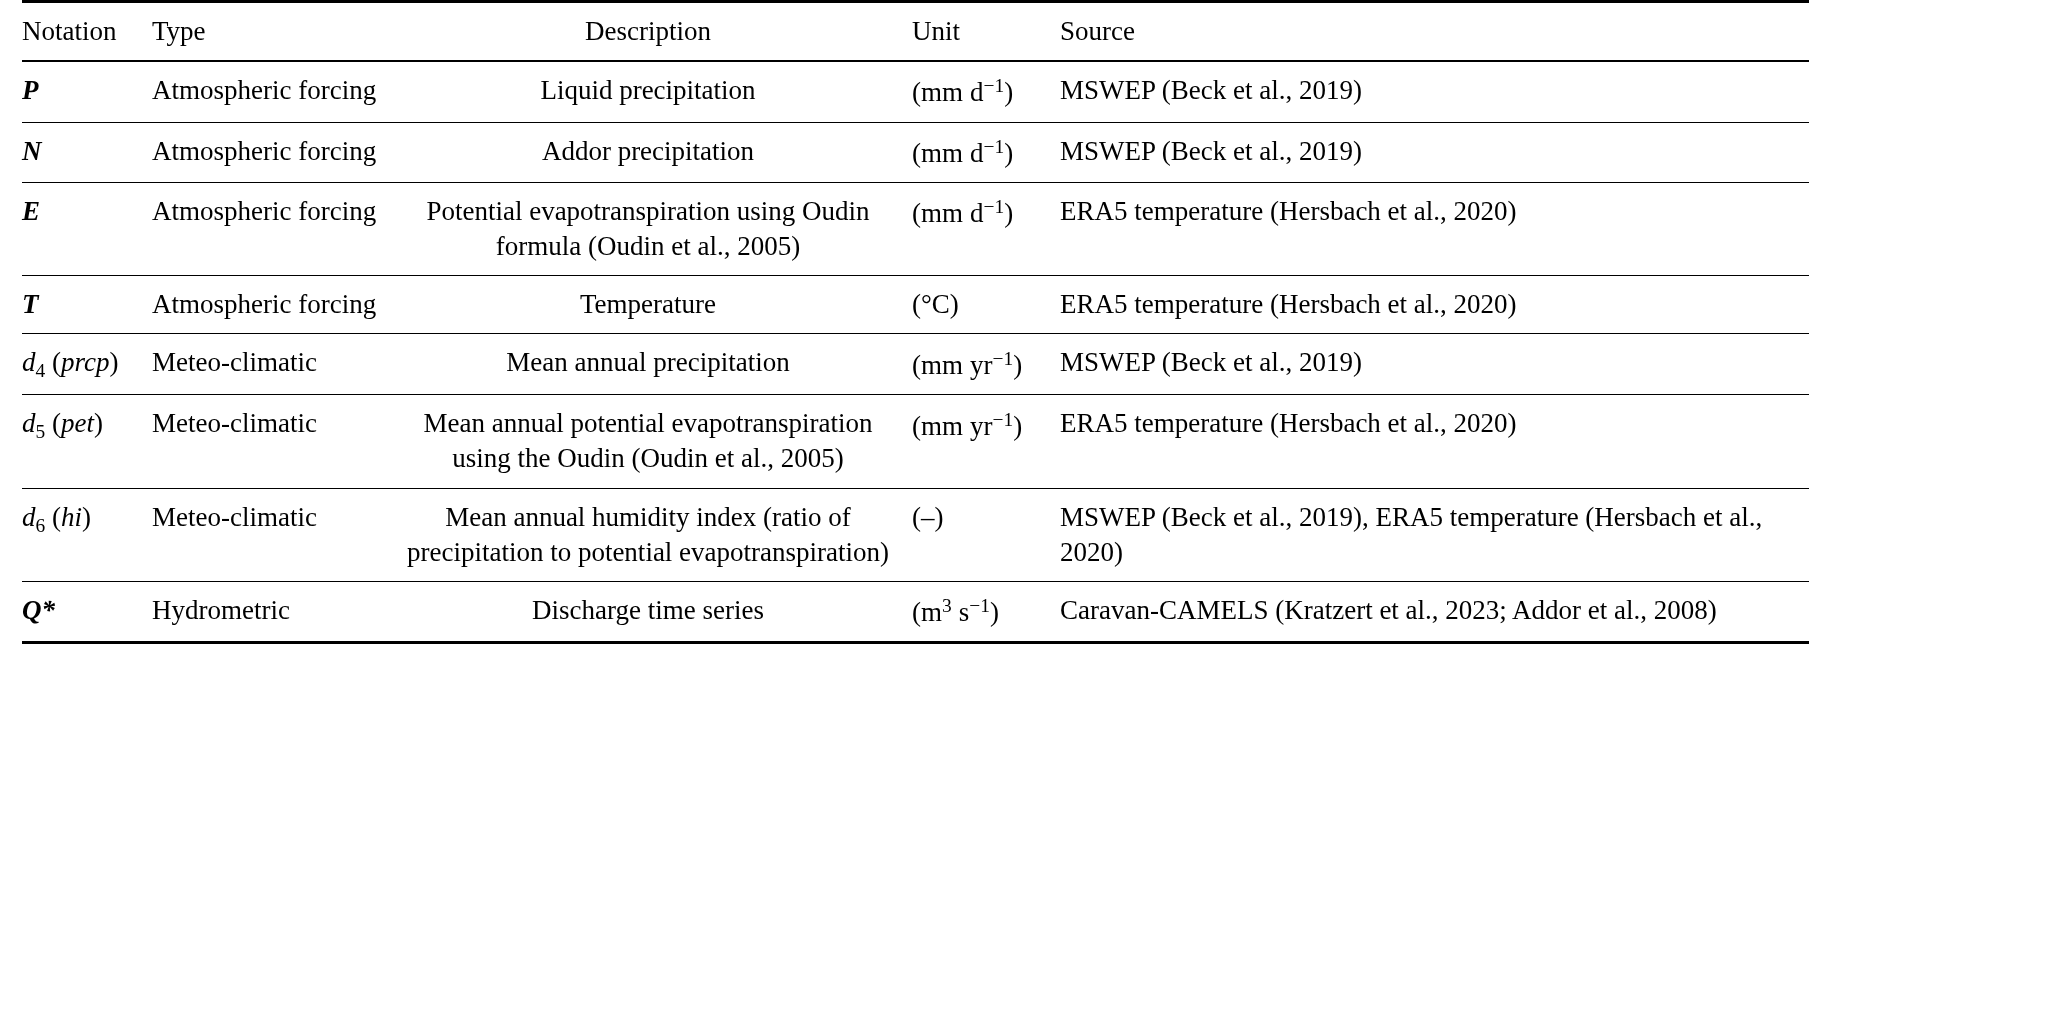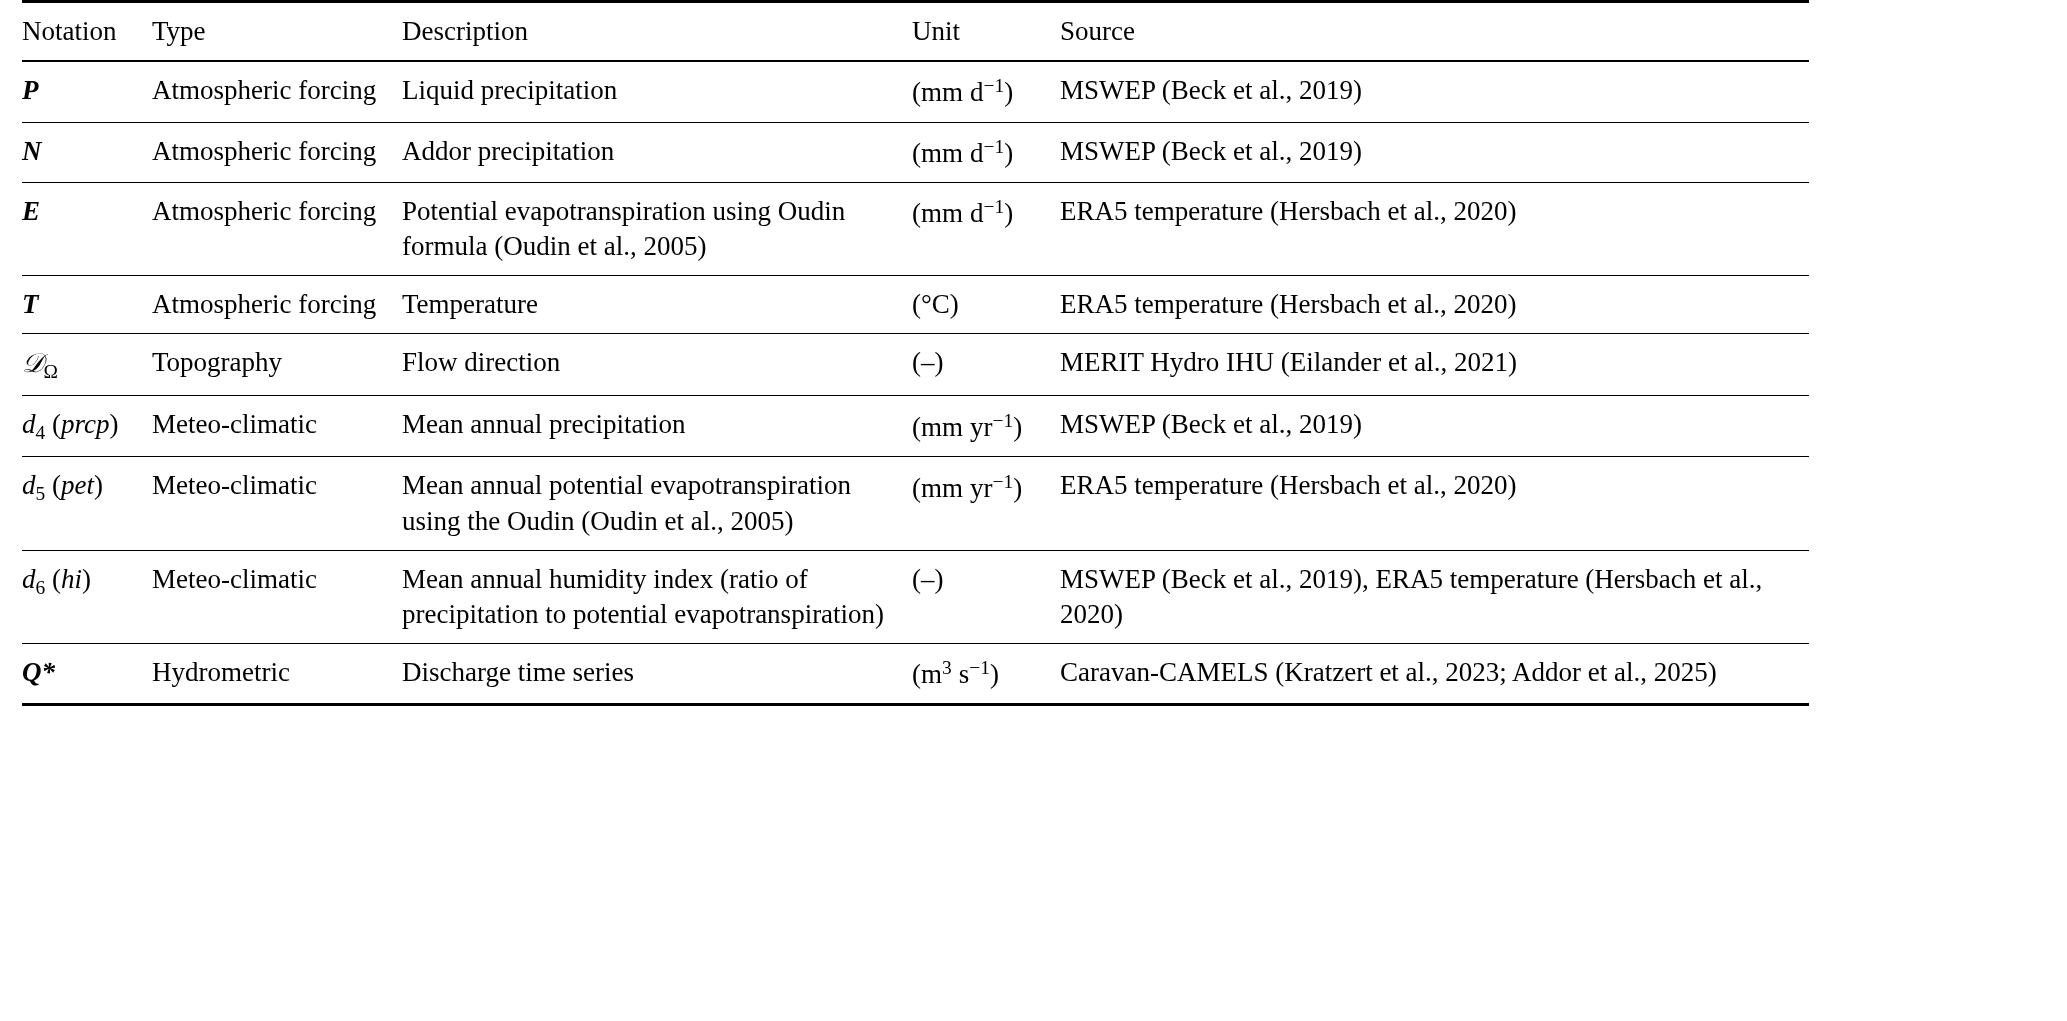--- a/index.html
+++ b/index.html
@@ -36,21 +36,21 @@
   col.c-type     { width: 250px; }
   col.c-desc     { width: 510px; }
   col.c-unit     { width: 148px; }
   col.c-source   { width: auto; }
 
   table.notation-table td.notation,
   table.notation-table th.notation { padding-right: 18px; }
   table.notation-table td.type,
   table.notation-table th.type { padding-right: 18px; }
   table.notation-table td.desc,
-  table.notation-table th.desc { padding-right: 18px; }
+  table.notation-table th.desc { padding-right: 18px; text-align: center; }
   table.notation-table td.unit,
   table.notation-table th.unit { padding-right: 18px; }
 
   thead th {
     font-weight: normal;
     font-size: 27px;
     padding-top: 9px;
     padding-bottom: 13px;
   }
   
@@ -117,27 +117,20 @@
       </tr>
 
       <tr class="sep">
         <td class="notation"><span class="bold-math">T</span></td>
         <td class="type">Atmospheric forcing</td>
         <td class="desc">Temperature</td>
         <td class="unit"><span class="unit">(°C)</span></td>
         <td class="source">ERA5 temperature (Hersbach et al., 2020)</td>
       </tr>
 
-      <tr class="sep">
-        <td class="notation"><span class="cal">𝒟</span><span class="sub upright">Ω</span></td>
-        <td class="type">Topography</td>
-        <td class="desc">Flow direction</td>
-        <td class="unit"><span class="unit">(–)</span></td>
-        <td class="source">MERIT Hydro IHU (Eilander et al., 2021)</td>
-      </tr>
 
 
 
 
       <tr class="sep">
         <td class="notation"><span class="math">d</span><span class="sub upright">4</span> (<span class="ital">prcp</span>)</td>
         <td class="type">Meteo-climatic</td>
         <td class="desc">Mean annual precipitation</td>
         <td class="unit"><span class="unit">(mm<span class="nbsp-thin"> </span>yr<span class="sup">−1</span>)</span></td>
         <td class="source">MSWEP (Beck et al., 2019)</td>
@@ -157,18 +150,18 @@
         <td class="desc">Mean annual humidity index (ratio of precipitation to potential evapotranspiration)</td>
         <td class="unit"><span class="unit">(–)</span></td>
         <td class="source">MSWEP (Beck et al., 2019), ERA5 temperature (Hersbach et al., 2020)</td>
       </tr>
 
       <tr class="last">
         <td class="notation"><span class="bold-math">Q</span><span class="bold-math">*</span></td>
         <td class="type">Hydrometric</td>
         <td class="desc">Discharge time series</td>
         <td class="unit"><span class="unit">(m<span class="sup">3</span><span class="nbsp-thin"> </span>s<span class="sup">−1</span>)</span></td>
-        <td class="source">Caravan-CAMELS (Kratzert et al., 2023; Addor et al., 2025)</td>
+        <td class="source">Caravan-CAMELS (Kratzert et al., 2023; Addor et al., 2008)</td>
       </tr>
 
     </tbody>
   </table>
 </div>
 
 </body></html>

